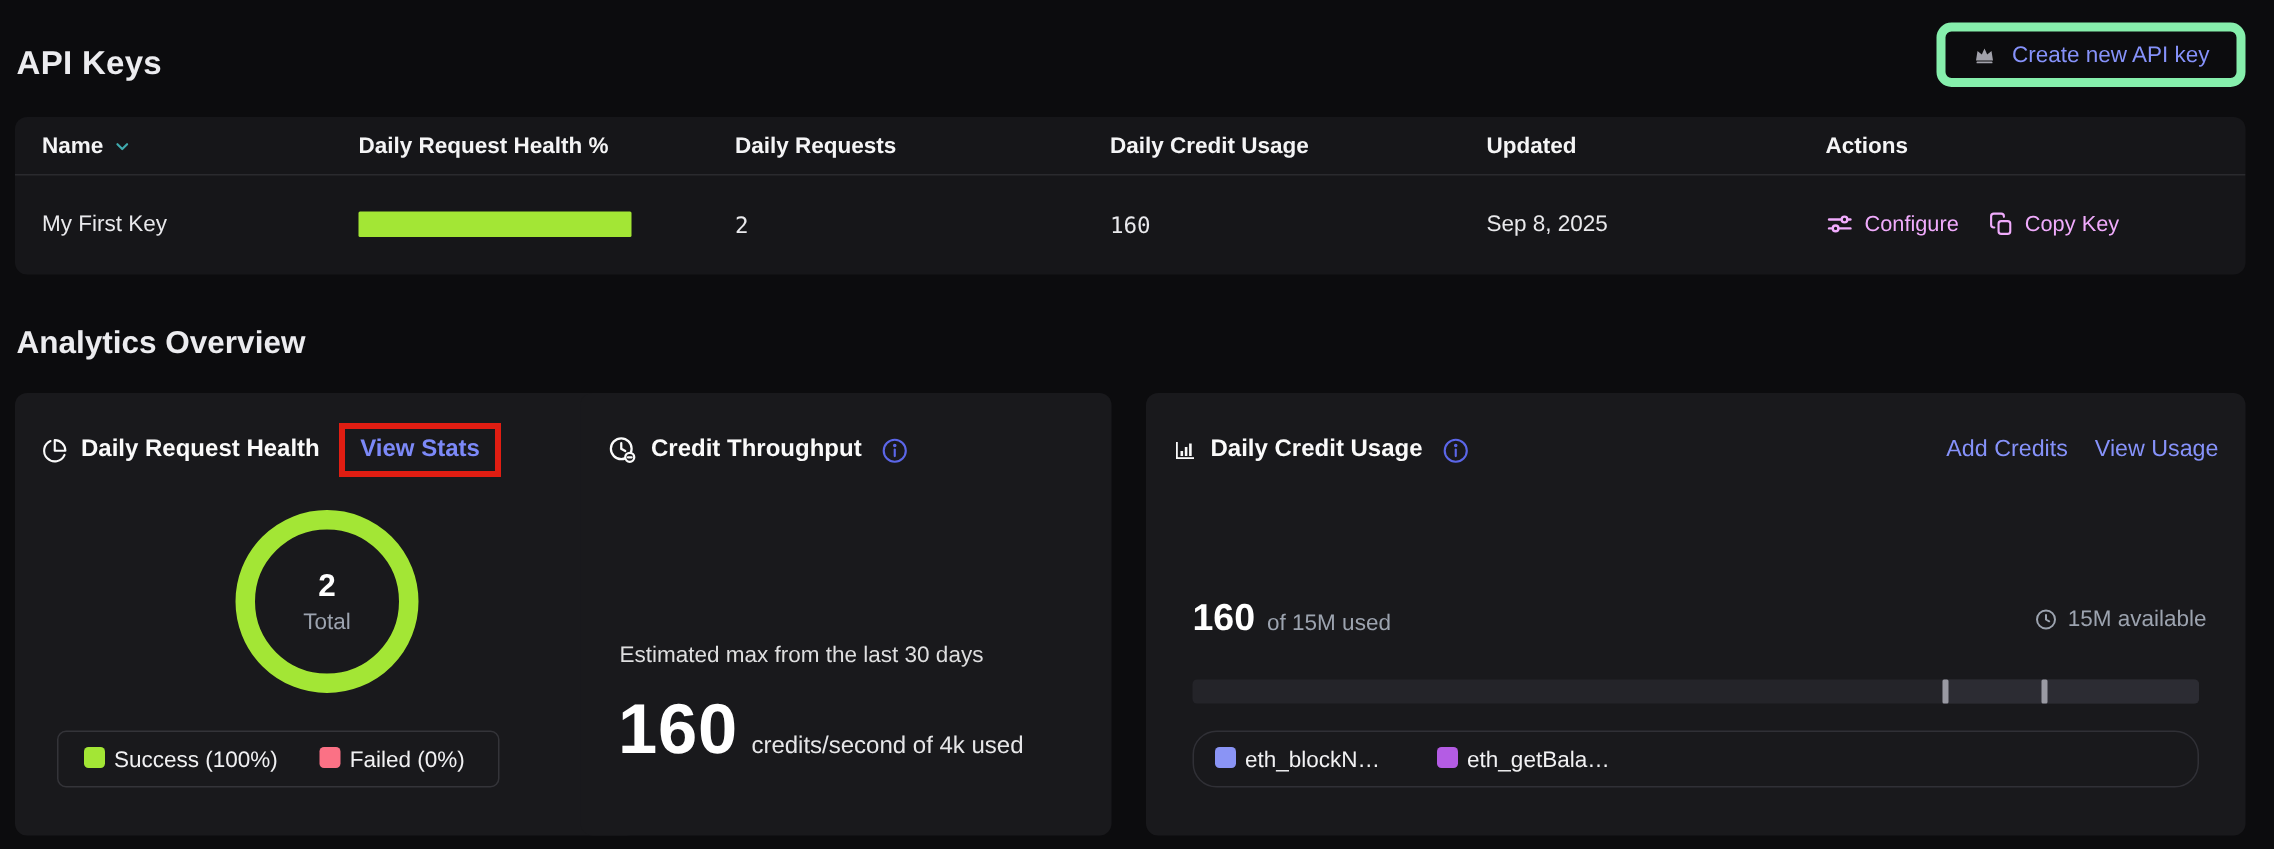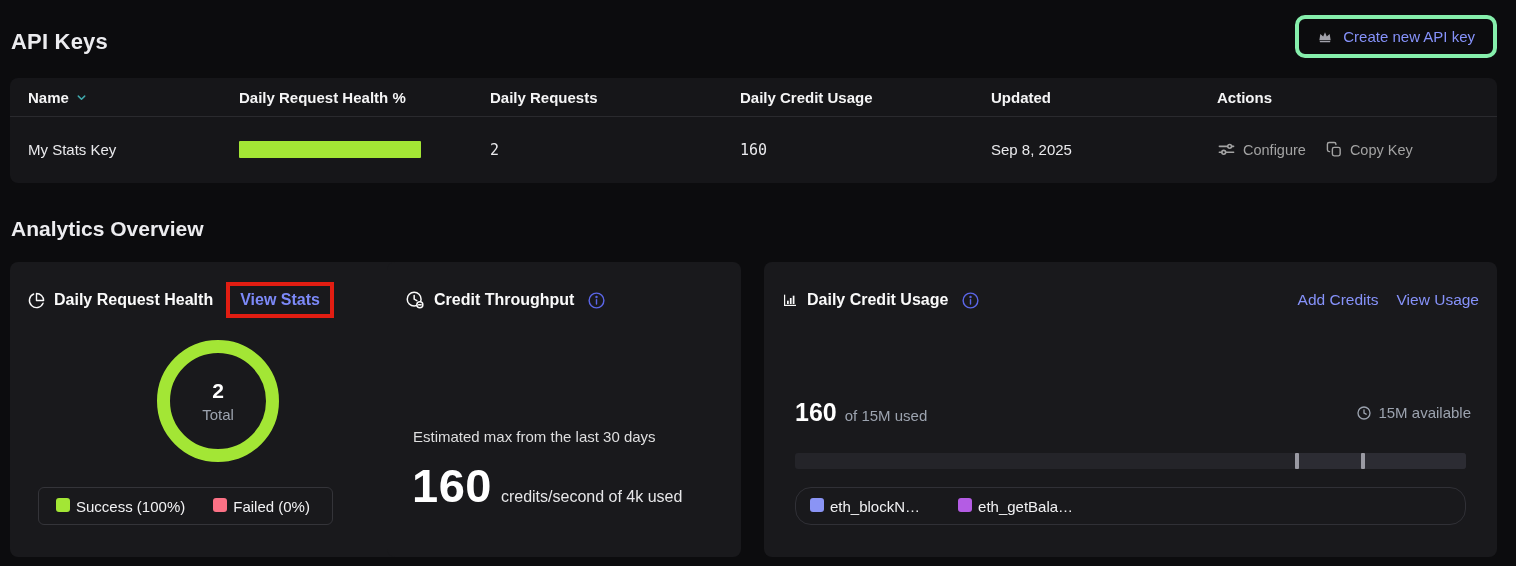--- a/index.html
+++ b/index.html
@@ -11,38 +11,38 @@
     overflow:hidden;
   }
   .page { position:relative; width:1516px; height:566px; }
 
   
   .page-title { position:absolute; left:11px; top:29px; font-size:22px; font-weight:700; letter-spacing:.2px; }
   .create-btn {
     position:absolute; right:19px; top:15px; height:43px;
     display:flex; align-items:center; gap:10px;
     padding:0 18px; background:transparent;
-    border:4px solid #86efac; border-radius:10px;
+    border:6px solid #86efac; border-radius:10px;
     color:#8692fa; font-size:15px; font-weight:500; font-family:inherit; cursor:pointer;
   }
   .crown { color:#a1a1aa; display:flex; }
 
   
   .apitable {
     position:absolute; left:10px; top:78px; width:1487px; height:105px;
     background:#161619; border-radius:8px; overflow:hidden;
   }
   .tgrid { display:grid; grid-template-columns:211px 251px 250px 251px 226px 1fr; align-items:center; padding:0 18px; }
   .thead { height:39px; border-bottom:1px solid #2a2a2e; }
   .thead .th { font-size:15px; font-weight:600; color:#f4f4f5; display:flex; align-items:center; gap:7px; }
   .trow { height:65px; font-size:15px; color:#e9e9ec; }
   .health-bar { width:182px; height:17px; border-radius:1px; }
   .mono { font-family:"DejaVu Sans Mono", monospace; font-size:15px; }
   .actions { display:flex; align-items:center; gap:20px; }
-  .action-link { display:flex; align-items:center; gap:7px; color:#a3a3a3; font-size:14.5px; font-weight:500; text-decoration:none; cursor:pointer; }
+  .action-link { display:flex; align-items:center; gap:7px; color:#f0abfc; font-size:14.5px; font-weight:500; text-decoration:none; cursor:pointer; }
 
   
   .section-title { position:absolute; left:11px; top:217px; font-size:21px; font-weight:700; }
 
   
   .card { position:absolute; top:262px; height:295px; background:#19191c; border-radius:8px; }
   .card-health { left:10px; width:416px; }
   .card-throughput { left:387px; width:354px; }
   .card-usage { left:764px; width:733px; }
   .card-head { position:absolute; top:15px; left:18px; right:18px; height:46px; display:flex; align-items:center; }
@@ -108,21 +108,21 @@
             </svg>
         </span>
       </div>
       <div class="th">Daily Request Health %</div>
       <div class="th">Daily Requests</div>
       <div class="th">Daily Credit Usage</div>
       <div class="th">Updated</div>
       <div class="th">Actions</div>
     </div>
     <div class="tgrid trow">
-      <div>My Stats Key</div>
+      <div>My First Key</div>
       <div>
           <div class="health-bar" style="background: rgb(163, 230, 53);"></div>
         </div>
       <div class="mono">2</div>
       <div class="mono">160</div>
       <div>Sep 8, 2025</div>
       <div class="actions">
         <a class="action-link">
           <span style="display:flex;">
             <svg width="19" height="19" viewBox="0 0 24 24" fill="none" stroke="currentColor" stroke-width="2" stroke-linecap="round">

